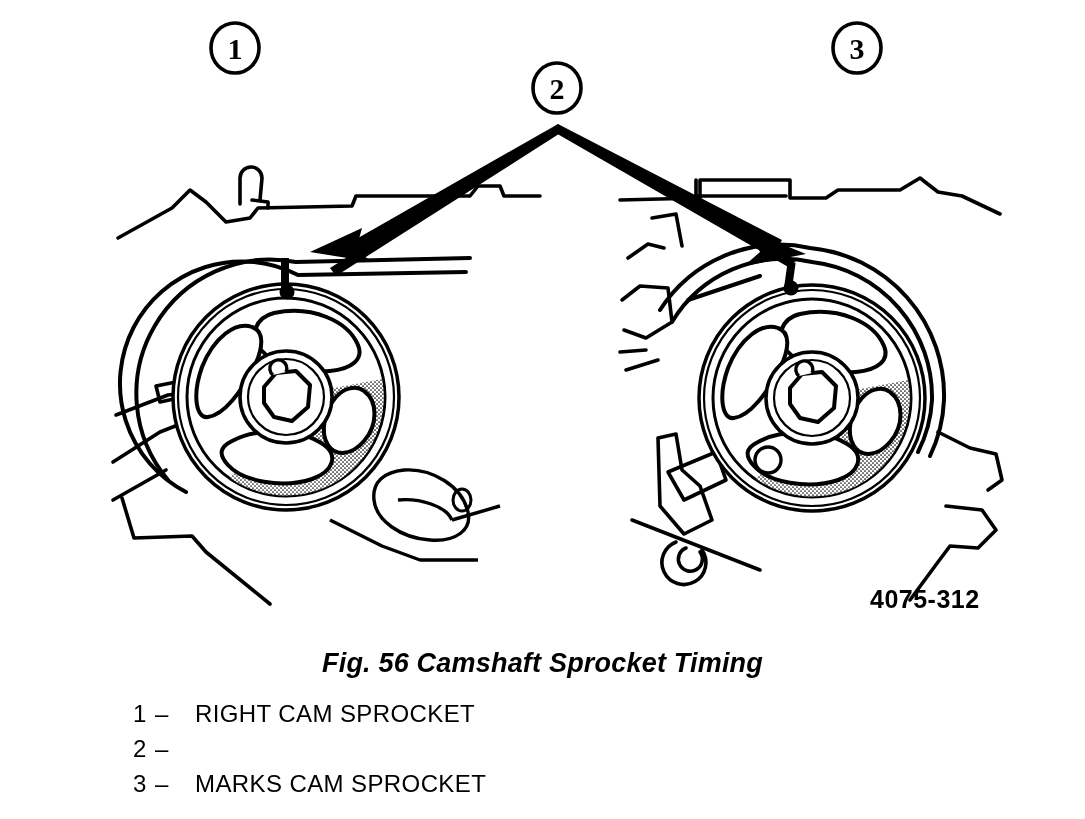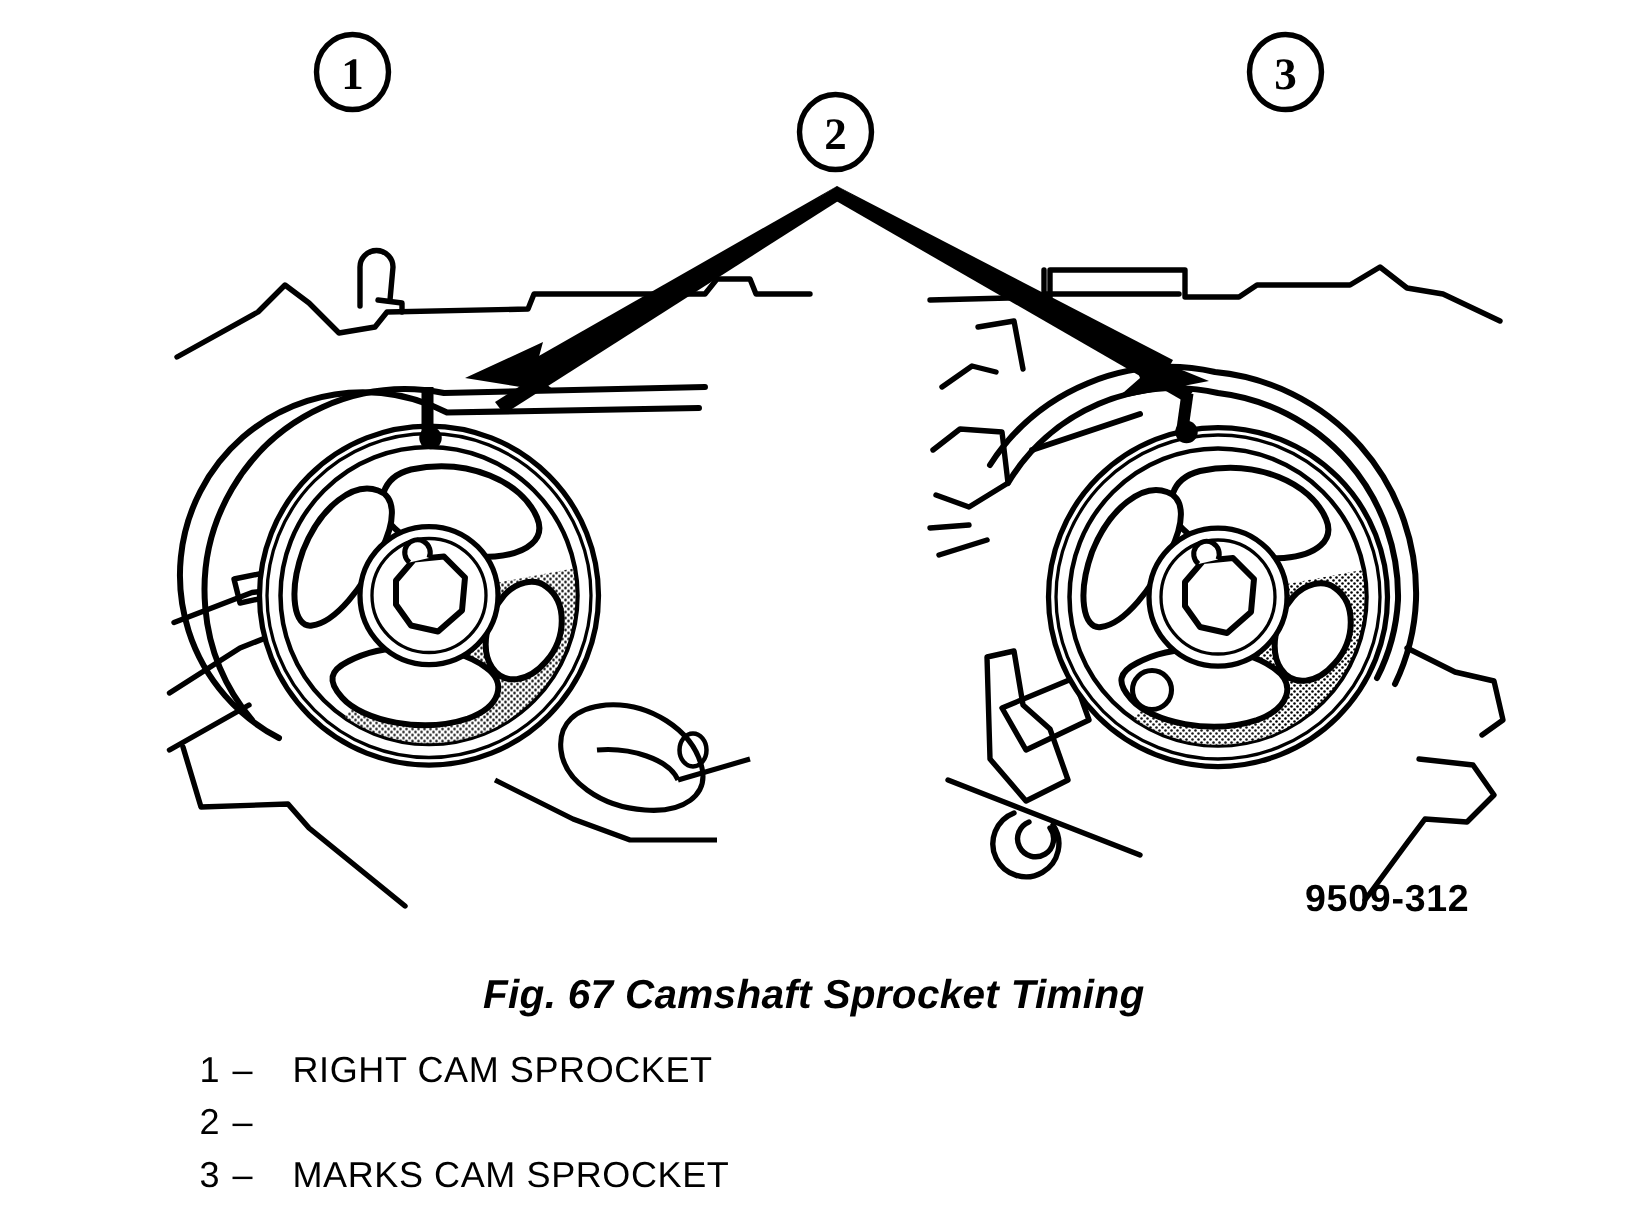--- a/index.html
+++ b/index.html
@@ -198,23 +198,23 @@
         <ellipse cx="557" cy="88" rx="24" ry="25" fill="#fff" stroke="#000" stroke-width="3.6"></ellipse>
         <text x="557" y="99" text-anchor="middle" font-family="'Liberation Serif', serif" font-size="30" font-weight="bold" fill="#000">2</text>
       </g>
       <g>
         <ellipse cx="857" cy="48" rx="24" ry="25" fill="#fff" stroke="#000" stroke-width="3.6"></ellipse>
         <text x="857" y="59" text-anchor="middle" font-family="'Liberation Serif', serif" font-size="30" font-weight="bold" fill="#000">3</text>
       </g>
     </g>
   </svg>
 
-  <div class="partno">9509-312</div>
-
-  <div class="caption">Fig. 67 Camshaft Sprocket Timing</div>
+  <div class="partno">4075-312</div>
+
+  <div class="caption">Fig. 56 Camshaft Sprocket Timing</div>
 
   <div class="legend">
     <div class="legend-row">
       <span class="legend-num">1</span>
       <span class="legend-dash">–</span>
       <span class="legend-label">RIGHT CAM SPROCKET</span>
     </div>
     <div class="legend-row">
       <span class="legend-num">2</span>
       <span class="legend-dash">–</span>

